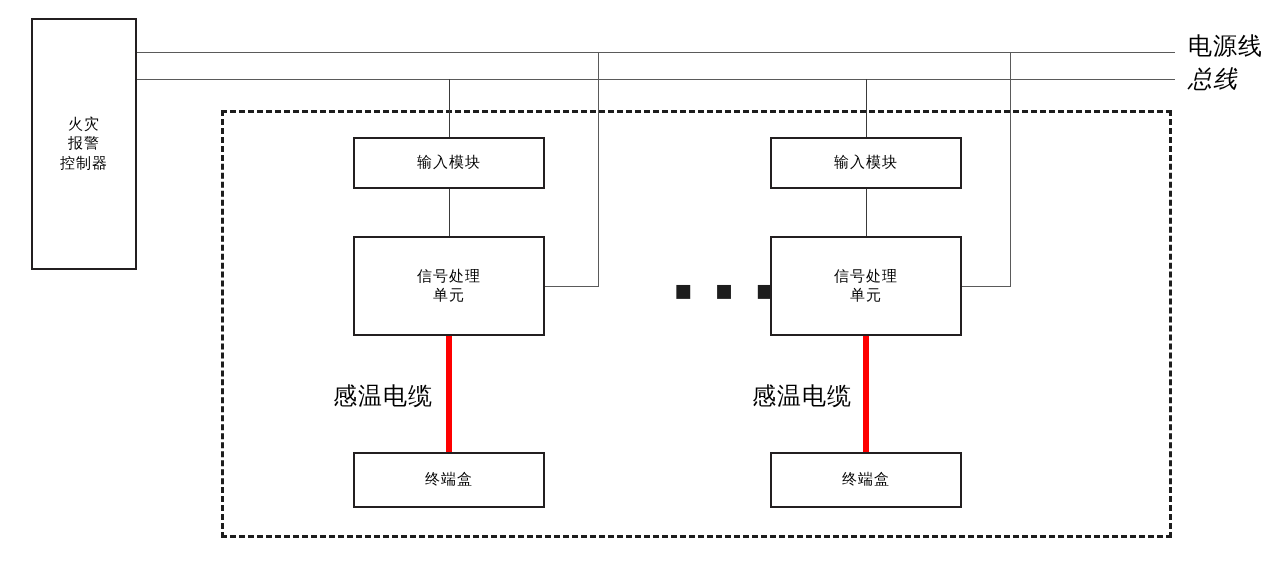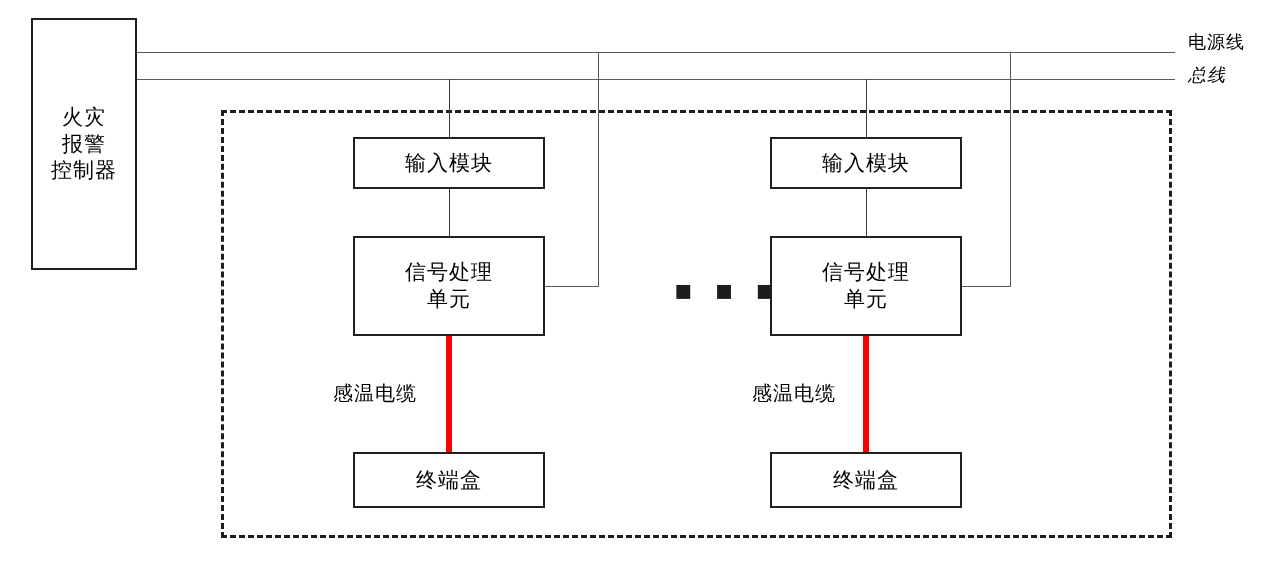--- a/index.html
+++ b/index.html
@@ -19,21 +19,21 @@
   .box{
     position:absolute;
     box-sizing:border-box;
     border:2px solid #231f20;
     background:#ffffff;
     display:flex;
     align-items:center;
     justify-content:center;
     text-align:center;
     line-height:1.28;
-    font-size:21px;
+    font-size:15px;
     letter-spacing:1px;
     white-space:pre-line;
     z-index:3;
   }
   .hline{
     position:absolute;
     height:0;
     border-top:1.6px solid #5a5a5a;
     z-index:1;
   }
@@ -57,28 +57,28 @@
   }
   .zone{
     position:absolute;
     box-sizing:border-box;
     border:3px dashed #1d1d1d;
     background:transparent;
     z-index:0;
   }
   .legend-label{
     position:absolute;
-    font-size:18px;
+    font-size:24px;
     letter-spacing:1px;
     white-space:nowrap;
     z-index:3;
   }
   .cable-label{
     position:absolute;
-    font-size:20px;
+    font-size:24px;
     letter-spacing:1px;
     white-space:nowrap;
     z-index:3;
   }
   .ellipsis{
     position:absolute;
     font-size:28px;
     font-weight:700;
     letter-spacing:6px;
     line-height:1;

